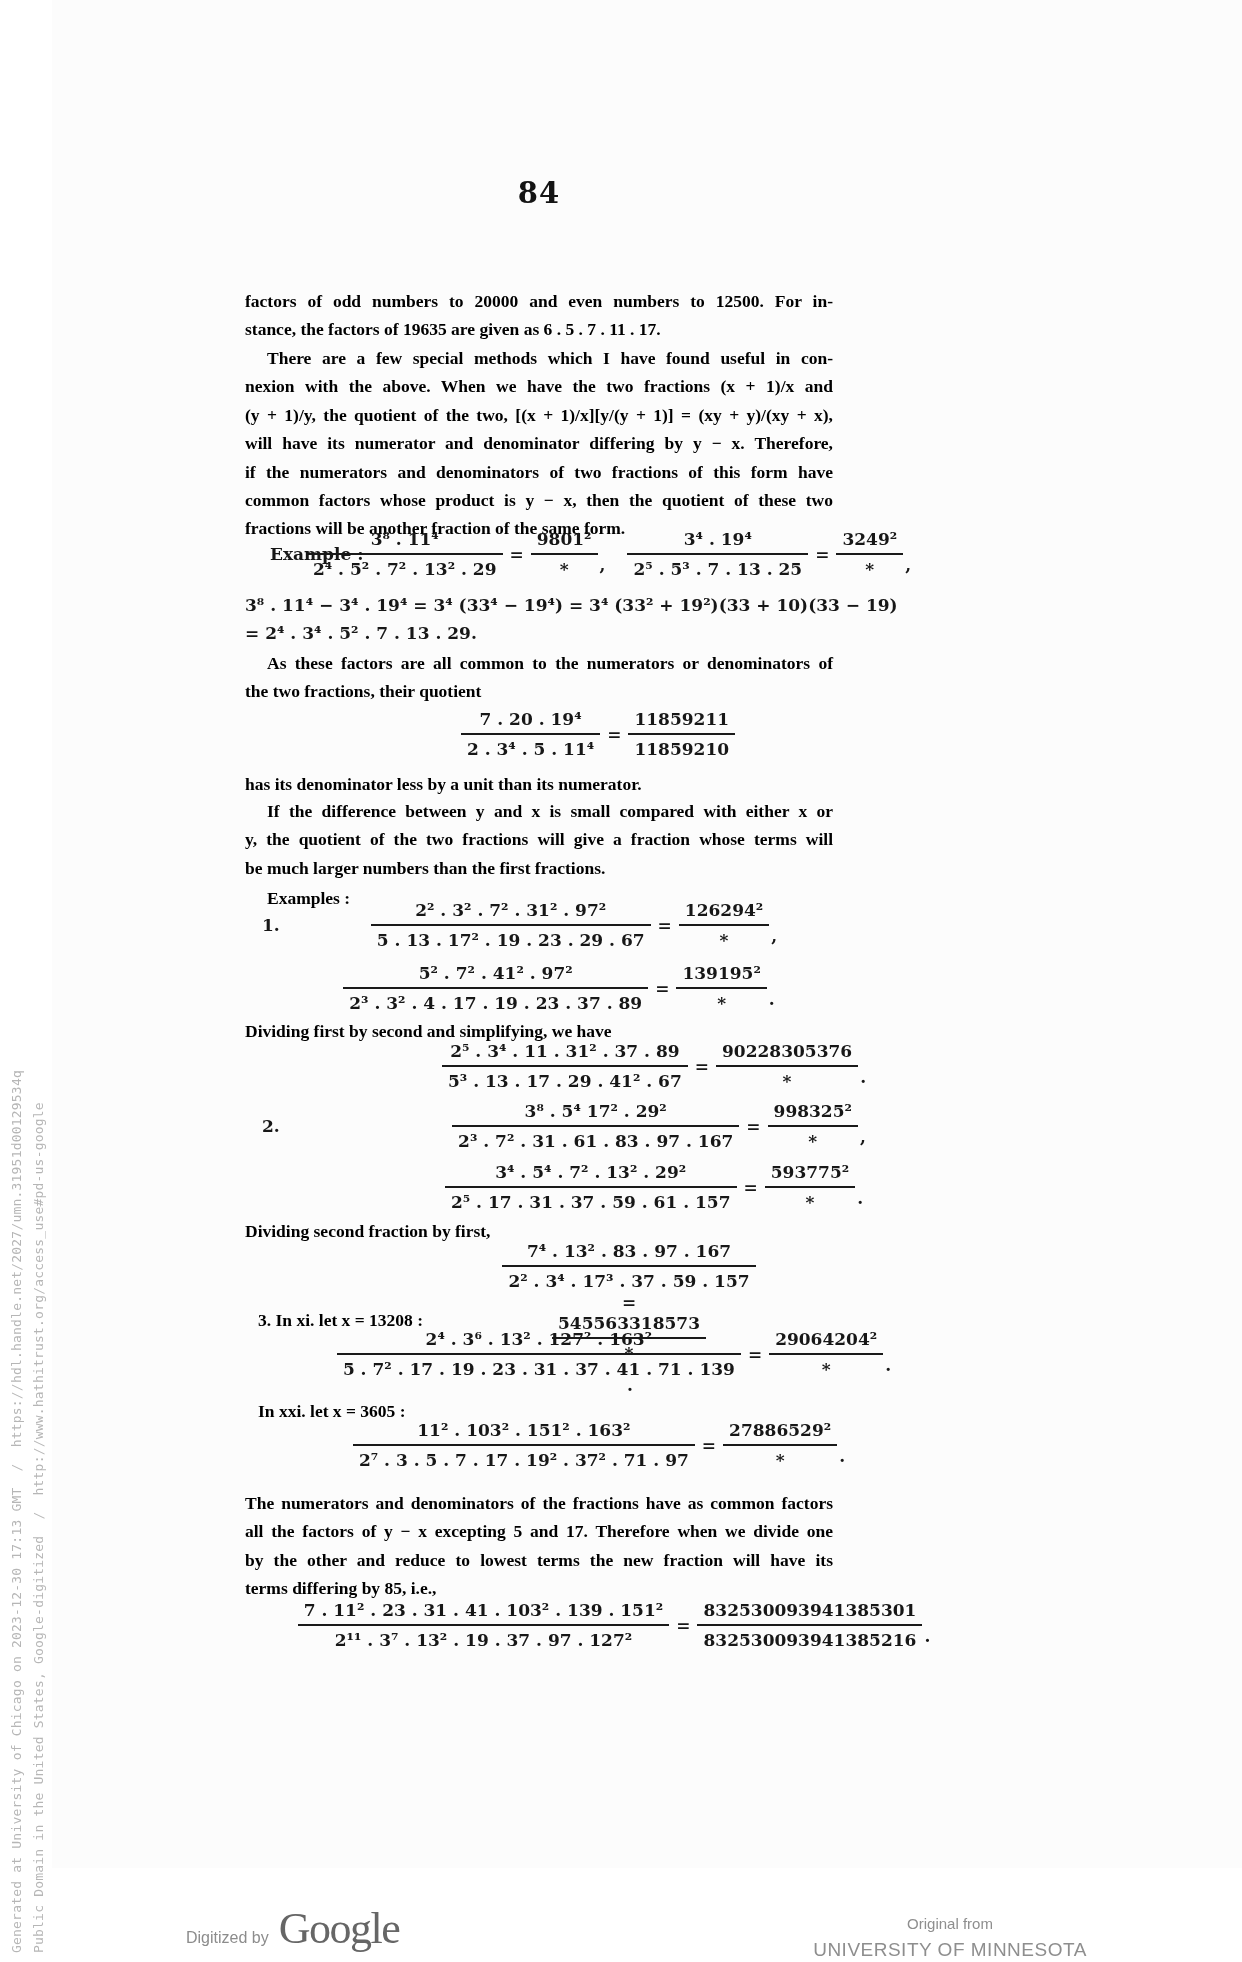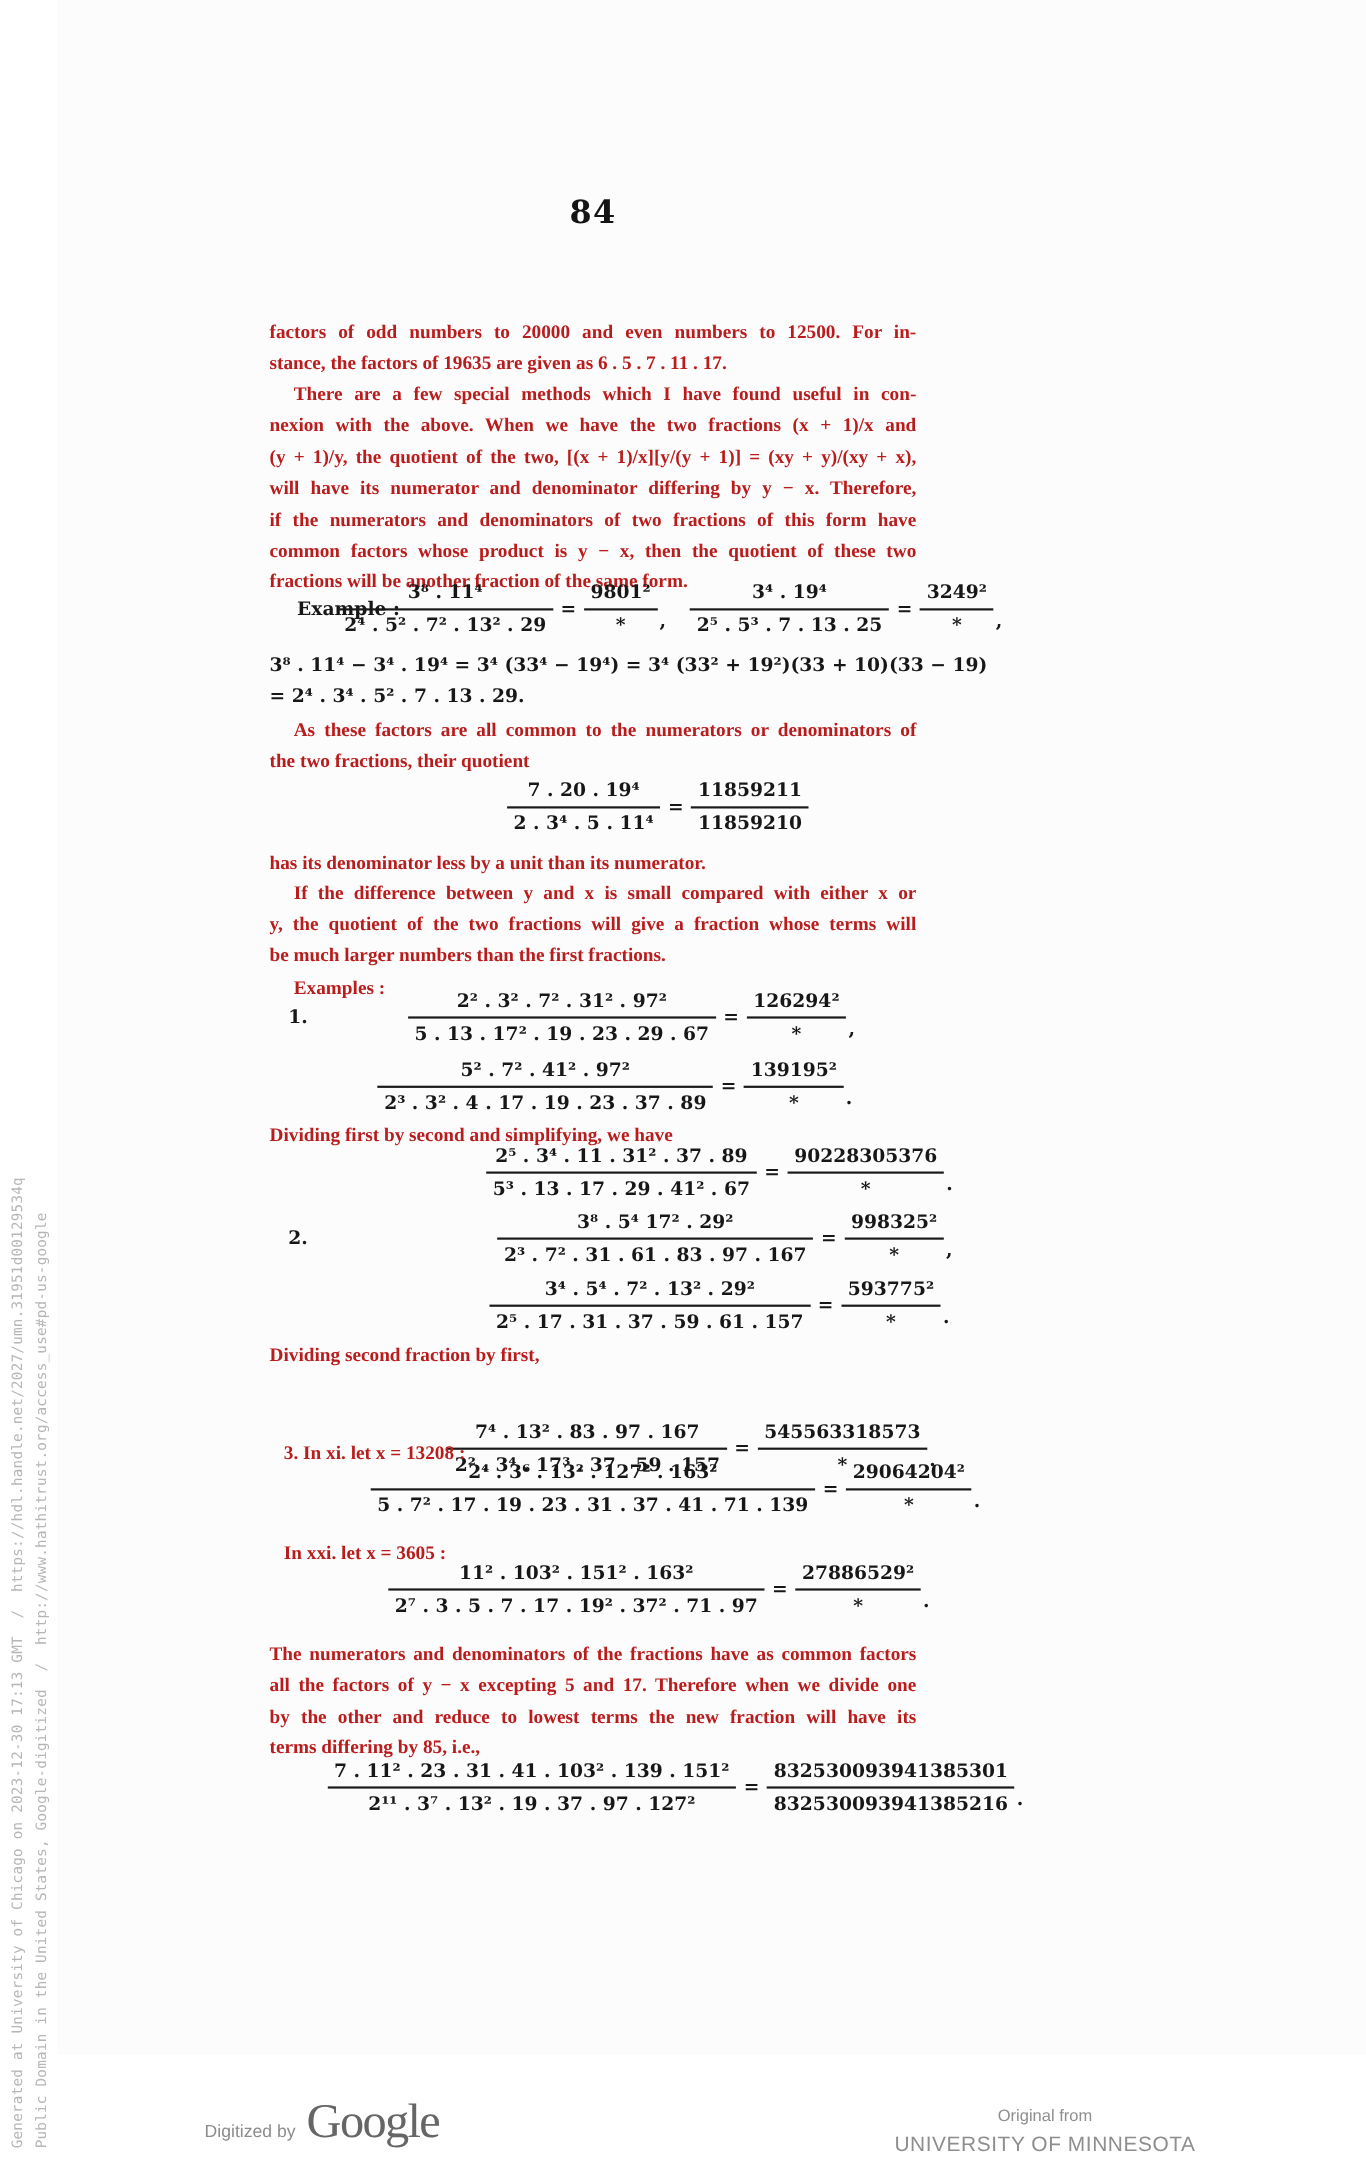--- a/index.html
+++ b/index.html
@@ -16,21 +16,21 @@
   }
   
   .pageno{
     position:absolute;left:245px;top:176px;width:588px;text-align:center;
     font:bold 29px "DejaVu Serif",serif;color:#141414;letter-spacing:1px;
   }
   
   .block{position:absolute;left:245px;width:588px;}
   .bl{
     position:relative;box-sizing:border-box;width:100%;
-    font:bold 17.5px/28.4px "Liberation Serif",serif;color:#b91c1c;
+    font:bold 17.5px/28.4px "Liberation Serif",serif;color:#000000;
     white-space:nowrap;
   }
   .jl{text-align:justify;text-align-last:justify;}
   .ind{padding-left:22px;}
   .indsm{padding-left:13px;}
   
   .centerline{
     position:absolute;left:245px;width:588px;text-align:left;
     font:bold 17px/27px "DejaVu Serif",serif;color:#171717;white-space:nowrap;
   }
@@ -216,21 +216,21 @@
     <span class="num">593775²</span>
     <span class="den">*</span>
   </span>
   <span class="post">.</span>
 </div>
 
 <div class="block" style="top:1217px;">
   <div class="bl">Dividing second fraction by first,</div>
 </div>
 
-<div class="disp" style="top:1291px;padding-left:90px;">
+<div class="disp" style="top:1240px;padding-left:90px;flex-direction:column;">
   <span class="frac">
     <span class="num">7⁴ . 13² . 83 . 97 . 167</span>
     <span class="den">2² . 3⁴ . 17³ . 37 . 59 . 157</span>
   </span>
   <span class="rel">=</span>
   <span class="frac">
     <span class="num">545563318573</span>
     <span class="den">*</span>
   </span>
   <span class="post">.</span>

